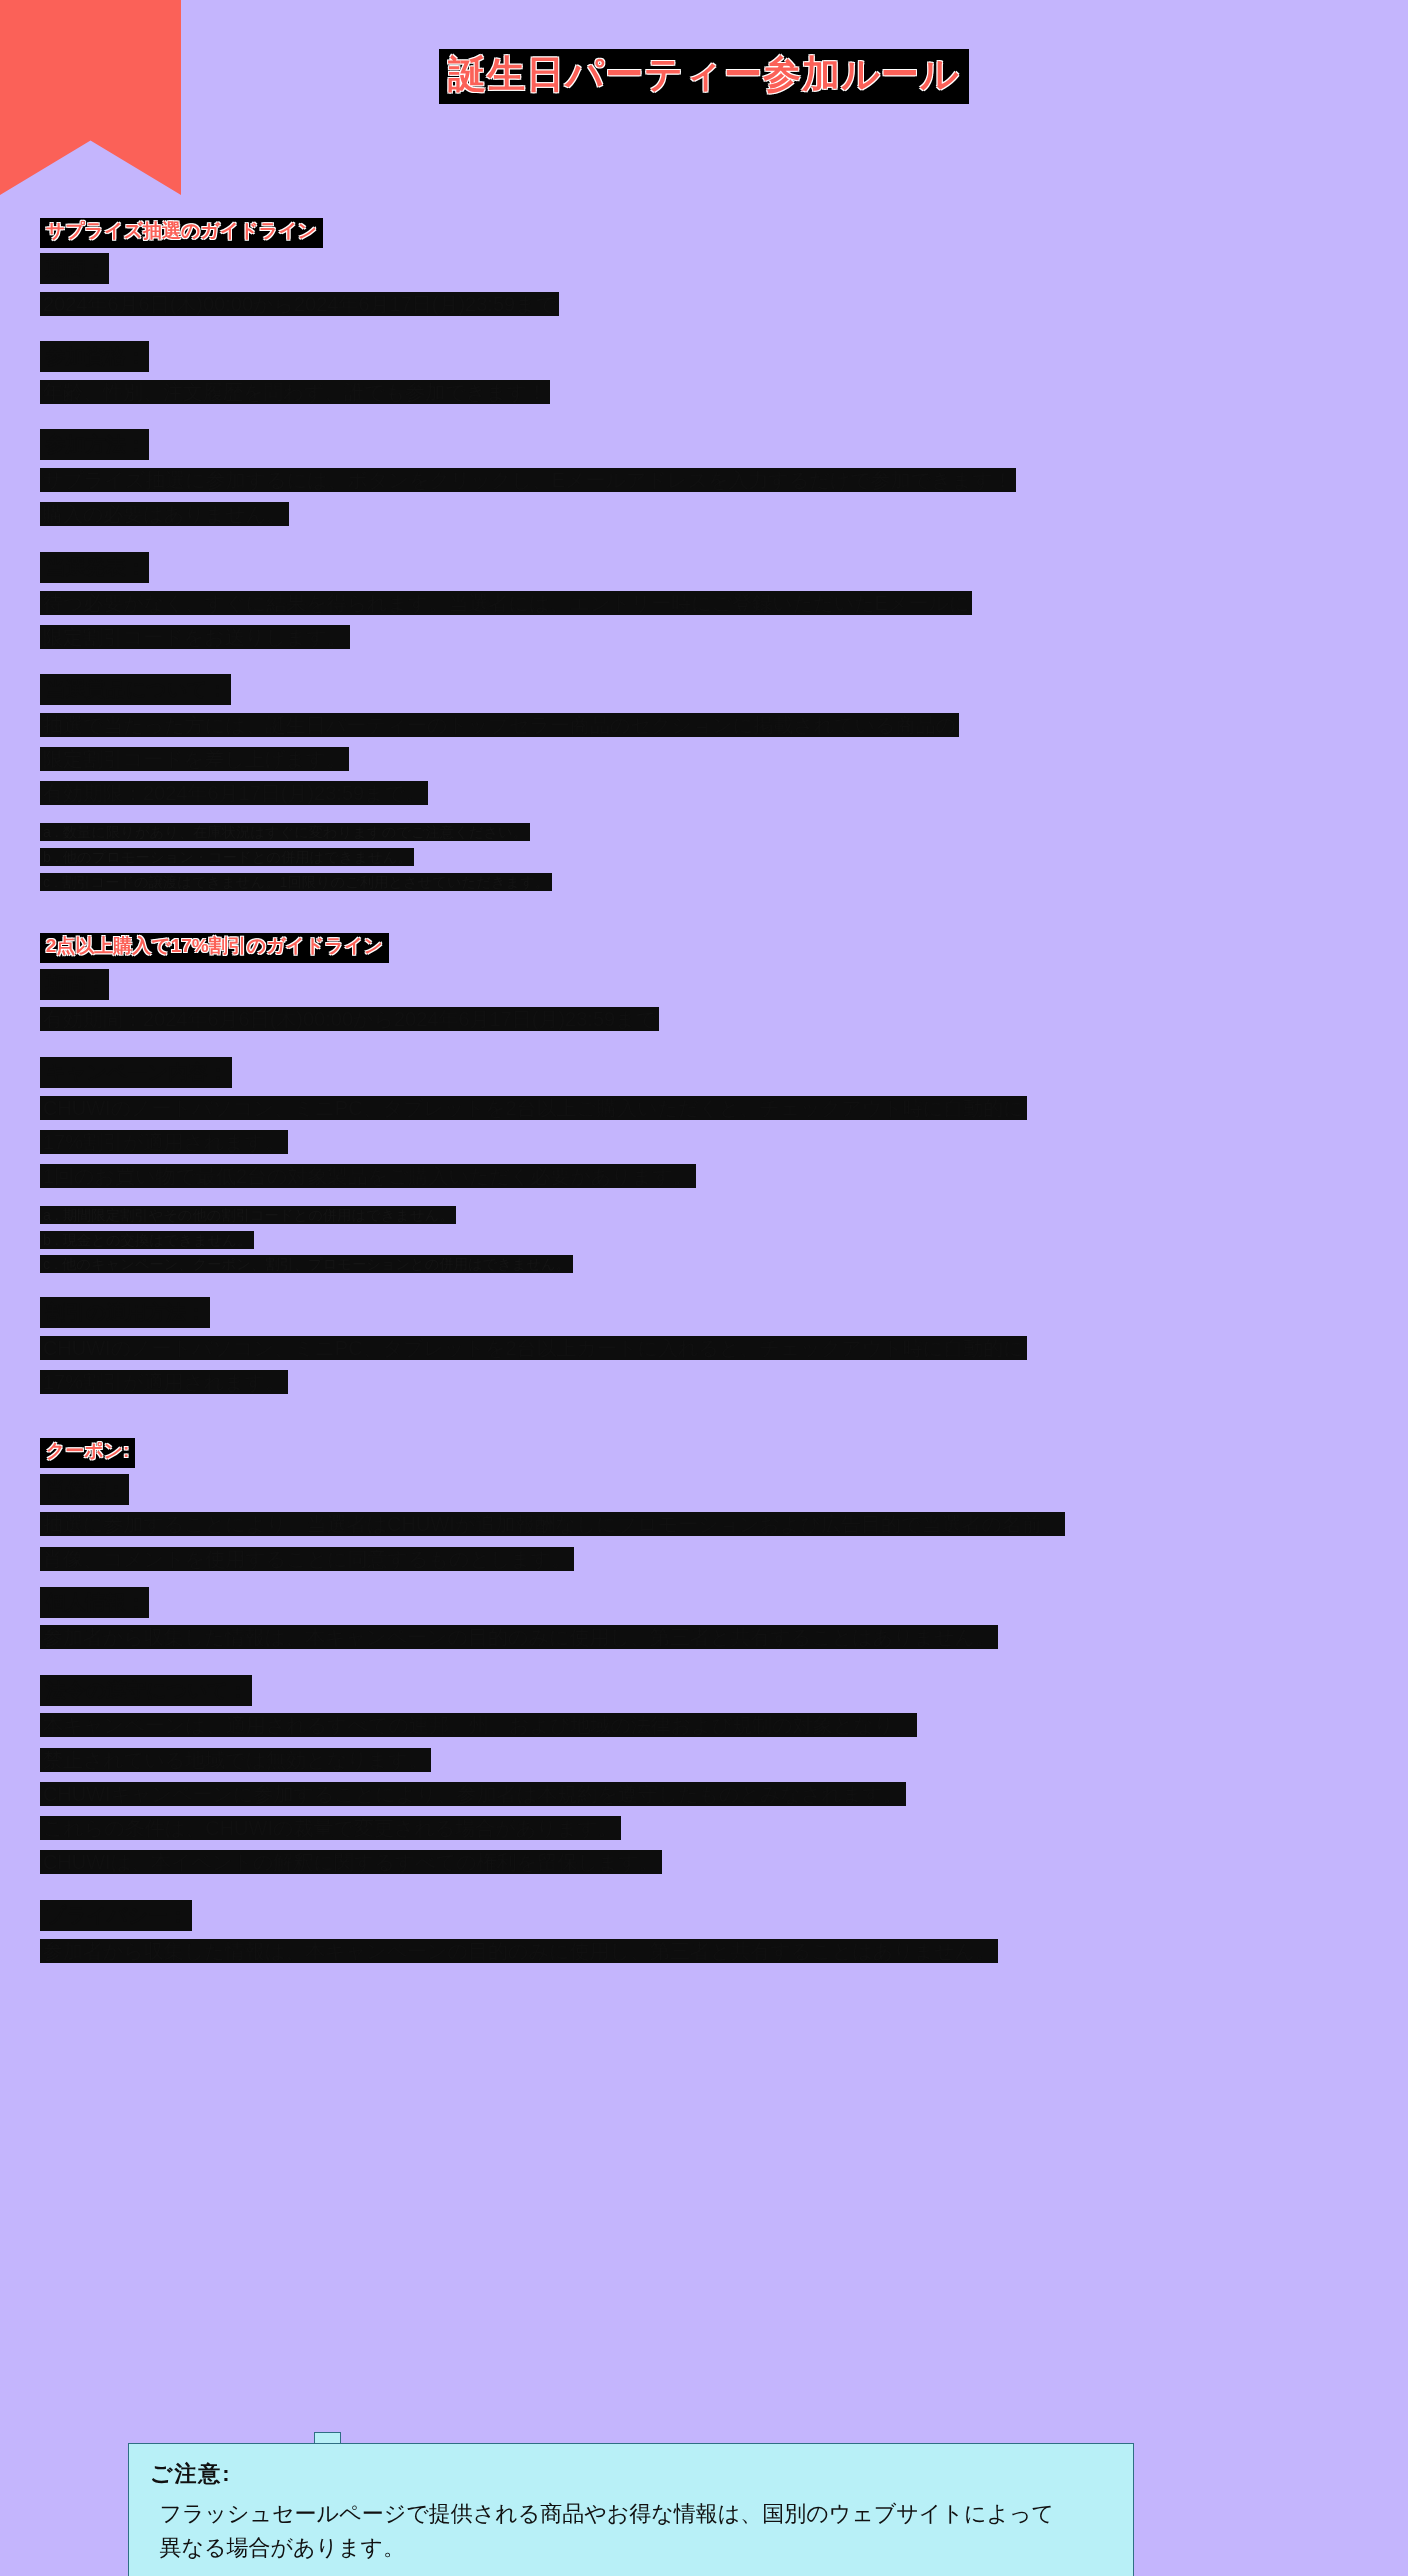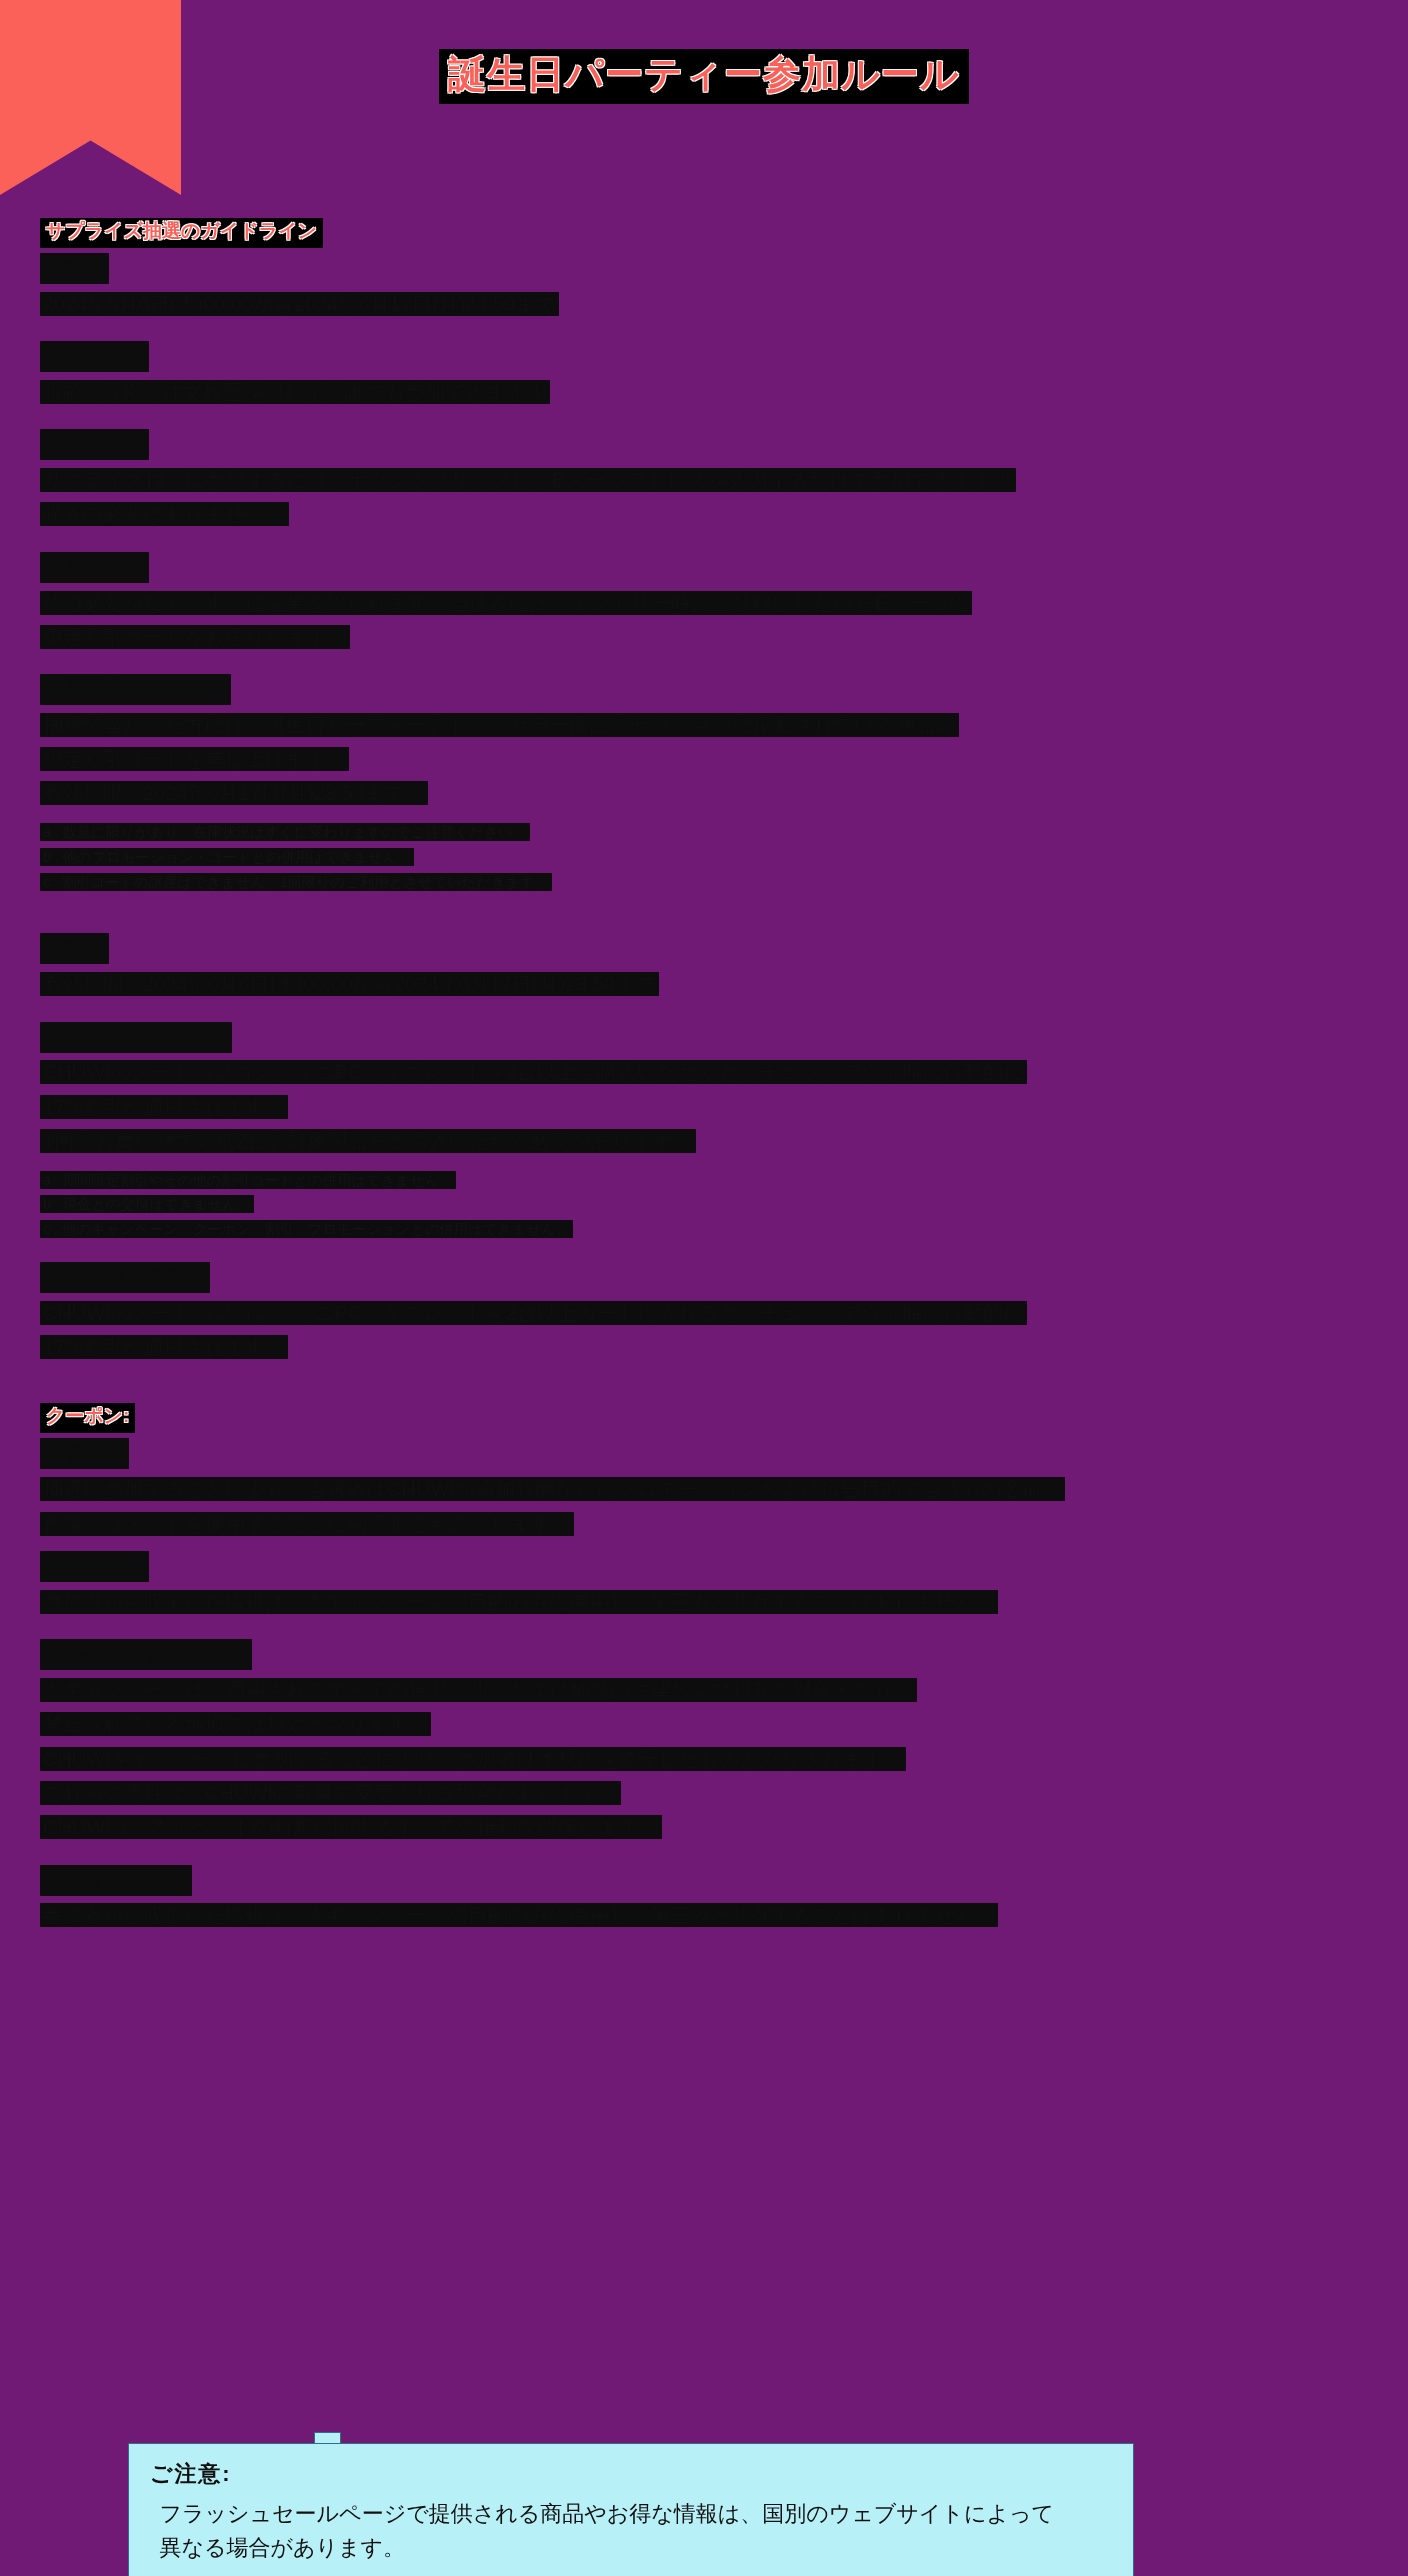--- a/index.html
+++ b/index.html
@@ -7,21 +7,21 @@
     width:1408px;
     background:#6e6e6e;
     font-family:"Liberation Sans","DejaVu Sans",sans-serif;
     color:#1a1a1a;
     -webkit-font-smoothing:antialiased;
   }
   .page{
     position:relative;
     width:1408px;
     min-height:2576px;
-    background:#701a75;
+    background:#c4b5fd;
     overflow:hidden;
   }
   
   .ribbon{
     position:absolute;
     left:0;top:0;
     width:181px;height:195px;
     background:#fb6158;
     clip-path:polygon(0 0,100% 0,100% 100%,50% 72%,0 100%);
   }
@@ -179,20 +179,21 @@
     <div class="para"><span class="body-line">有効期限：2024年6月17日(月)23:59まで。</span></div>
 
     <div class="para-spacer-sm"></div>
     <div class="para"><span class="small-line">a . 数量に限りがあり、在庫状況はすぐに変わりますのでご注意ください。</span></div>
     <div class="para"><span class="small-line">b . 他のプロモーション・コードとの併用はできません。</span></div>
     <div class="para"><span class="small-line">c . 割引コードの譲渡はできません。1回限りのご利用とさせていただきます。</span></div>
 
     <div class="section-gap"></div>
 
     
+    <h2 class="section">2点以上購入で17%割引のガイドライン</h2>
 
     <div class="para"><span class="blk indent">期間：</span></div>
     <div class="para"><span class="body-line">有効期間：2024年6月6日(木)00:00から2024年6月17日(月)23:59まで</span></div>
     <div class="para-spacer"></div>
 
     <div class="para"><span class="blk indent">キャンペーン内容：</span></div>
     <div class="para"><span class="body-line">CHUWIのノートパソコン、ミニPC、タブレットを2台以上ご購入いただくと、チェックアウト時に自動的に</span></div>
     <div class="para"><span class="body-line">17%割引が適用されます。</span></div>
     <div class="para"><span class="body-line">1回のお買い物で最低2台の対象製品をご購入いただく必要があります。</span></div>
 

